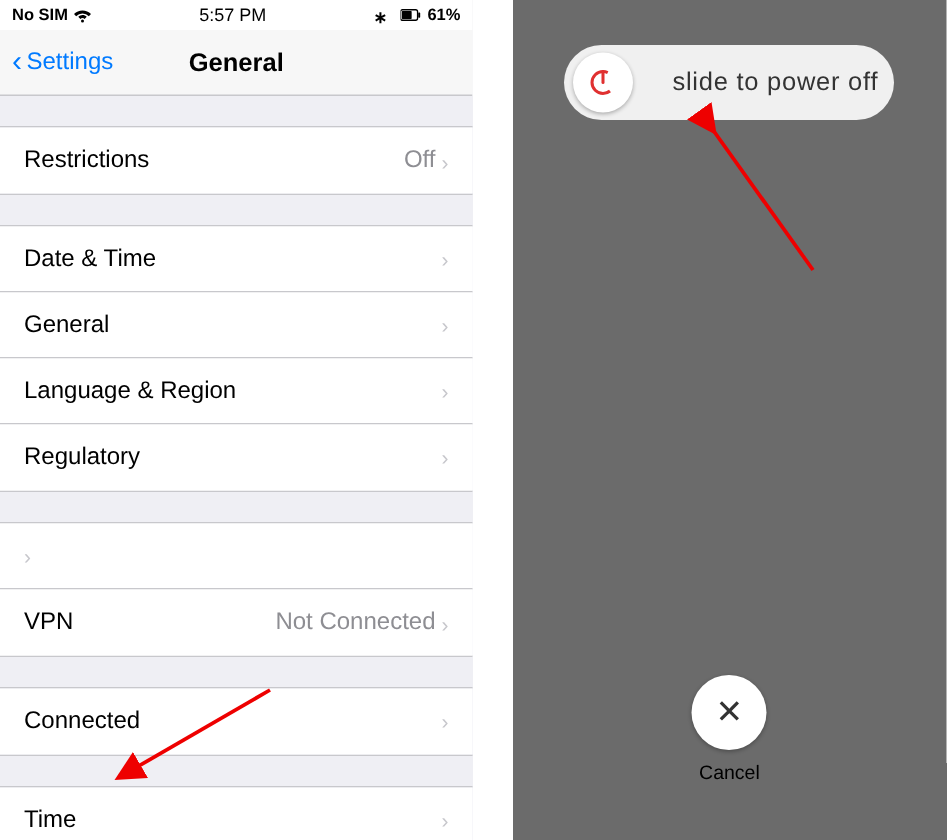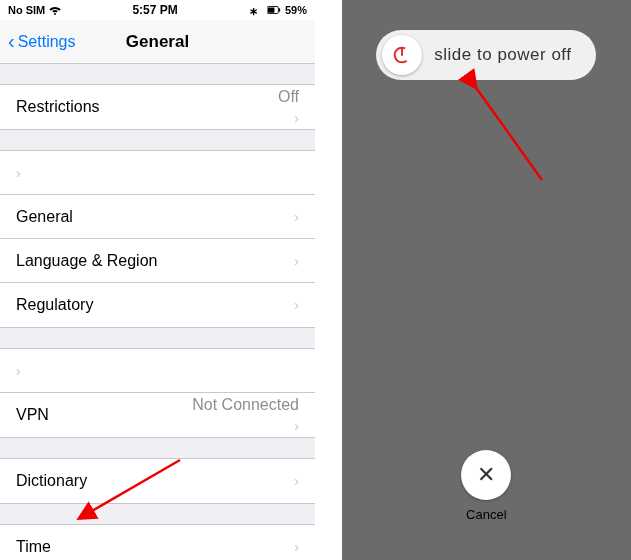--- a/index.html
+++ b/index.html
@@ -27,21 +27,21 @@
       justify-content: space-between;
       align-items: center;
       padding: 0 8px;
       height: 20px;
       font-size: 11px;
       font-weight: 600;
       color: #000;
     }
     .status-bar-left { display: flex; align-items: center; gap: 4px; }
     .status-bar-right { display: flex; align-items: center; gap: 4px; }
-    .status-time { font-size: 12px; font-weight: 700; }
+    .status-time { font-size: 12px; font-weight: 400; }
 
     .nav-bar {
       background: #f7f7f7;
       border-bottom: 1px solid #c8c8cc;
       display: flex;
       align-items: center;
       justify-content: center;
       height: 44px;
       position: relative;
     }
@@ -96,21 +96,20 @@
     .row-label {
       font-size: 16px;
       color: #000;
     }
     .row-right {
       display: flex;
       align-items: flex-end;
       gap: 4px;
       color: #8e8e93;
       font-size: 16px;
-      flex-direction: column;
     }
     .row-chevron {
       color: #c7c7cc;
       font-size: 14px;
     }
 
     .section-spacer {
       height: 20px;
       background: #efeff4;
     }
@@ -135,21 +134,21 @@
 
     .power-slider {
       margin-top: 30px;
       width: 220px;
       height: 50px;
       background: rgba(255,255,255,0.9);
       border-radius: 25px;
       display: flex;
       align-items: center;
       padding: 0 6px;
-      gap: 12px;
+      gap: 26px;
       position: relative;
     }
     .power-btn-circle {
       width: 40px;
       height: 40px;
       background: #fff;
       border-radius: 50%;
       display: flex;
       align-items: center;
       justify-content: center;
@@ -213,21 +212,21 @@
       <span class="status-time">5:57 PM</span>
       <div class="status-bar-right">
         <svg width="14" height="12" viewBox="0 0 14 12">
           <text y="11" font-size="11" fill="#000">∗</text>
         </svg>
         <svg width="14" height="12" viewBox="0 0 16 12">
           <rect x="0" y="2" width="13" height="8" rx="1.5" stroke="#000" stroke-width="1" fill="none"></rect>
           <rect x="13.5" y="4" width="1.5" height="4" rx="0.5" fill="#000"></rect>
           <rect x="1" y="3" width="7.5" height="6" rx="0.5" fill="#000"></rect>
         </svg>
-        <span style="font-size:11px">59%</span>
+        <span style="font-size:11px">61%</span>
       </div>
     </div>
 
     <div class="nav-bar">
       <div class="nav-back">
         <span class="nav-back-chevron">‹</span>
         <span>Settings</span>
       </div>
       <span class="nav-title">General</span>
     </div>
@@ -243,20 +242,21 @@
             <span>Off</span>
             <span class="row-chevron">›</span>
           </div>
         </div>
       </div>
 
       <div class="section-spacer"></div>
 
       <div class="section-group">
         <div class="settings-row">
+          <span class="row-label">Date &amp; Time</span>
           <div class="row-right">
             <span class="row-chevron">›</span>
           </div>
         </div>
         <div class="settings-row">
           <span class="row-label">General</span>
           <div class="row-right">
             <span class="row-chevron">›</span>
           </div>
         </div>
@@ -288,21 +288,21 @@
             <span>Not Connected</span>
             <span class="row-chevron">›</span>
           </div>
         </div>
       </div>
 
       <div class="section-spacer"></div>
 
       <div class="section-group">
         <div class="settings-row">
-          <span class="row-label">Dictionary</span>
+          <span class="row-label">Connected</span>
           <div class="row-right">
             <span class="row-chevron">›</span>
           </div>
         </div>
       </div>
 
       <div class="section-spacer"></div>
 
       <div class="section-group">
         <div class="settings-row">

